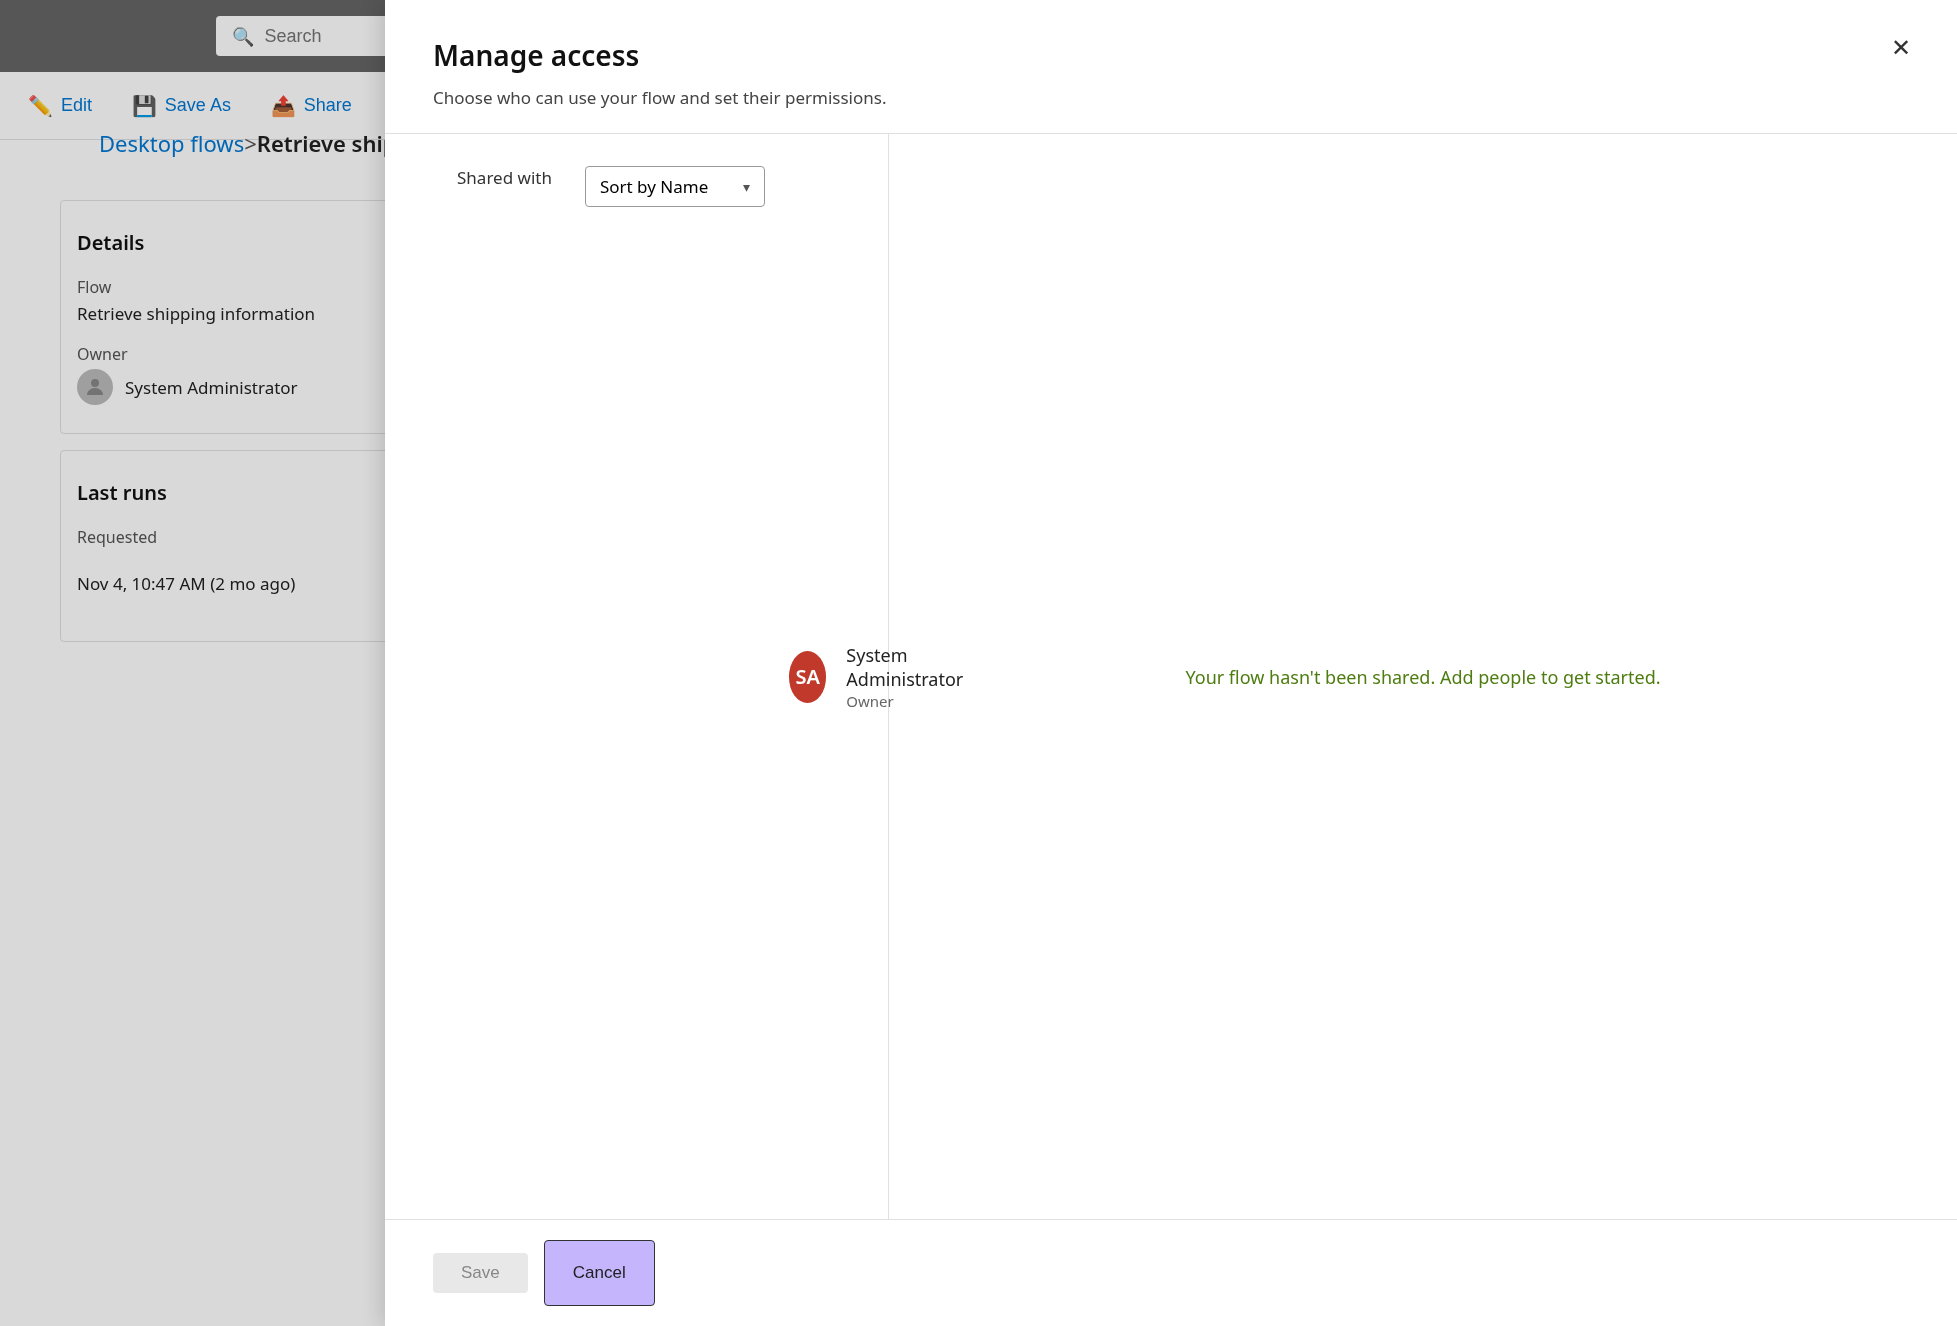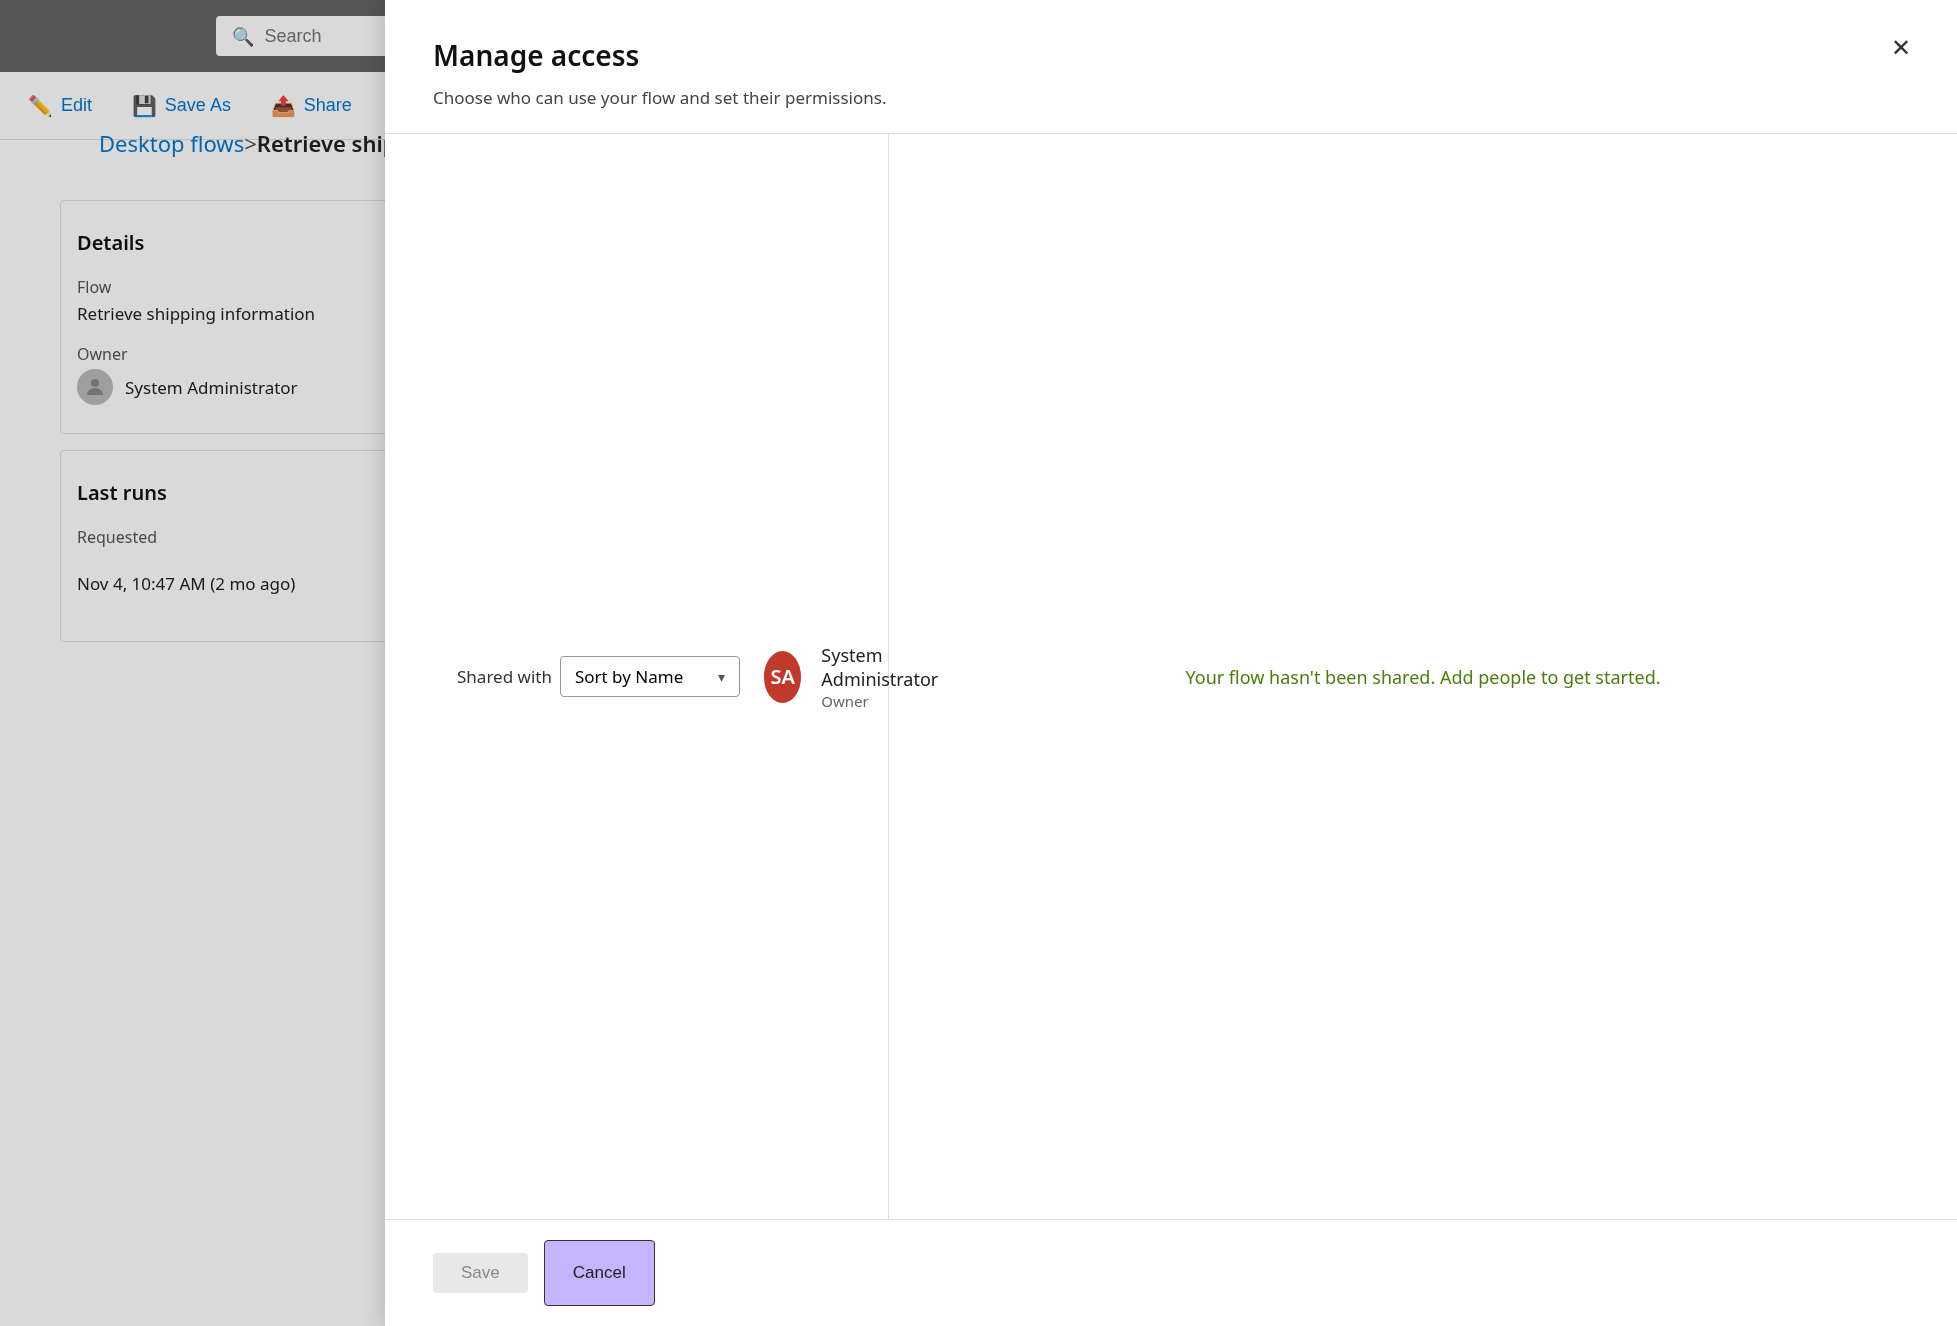--- a/index.html
+++ b/index.html
@@ -248,22 +248,22 @@
       border-bottom: 1px solid #333;
       outline: none;
       font-size: 18px;
       padding: 8px 0;
       width: 100%;
       color: #555;
     }
 
     .shared-with-row {
       display: flex;
-      align-items: center;
-      gap: 8px;
+      align-items: flex-start;
+      gap: 33px;
     }
 
     .shared-with-label {
       font-size: 17px;
       color: #333;
       white-space: nowrap;
     }
 
     .sort-dropdown {
       display: flex;

